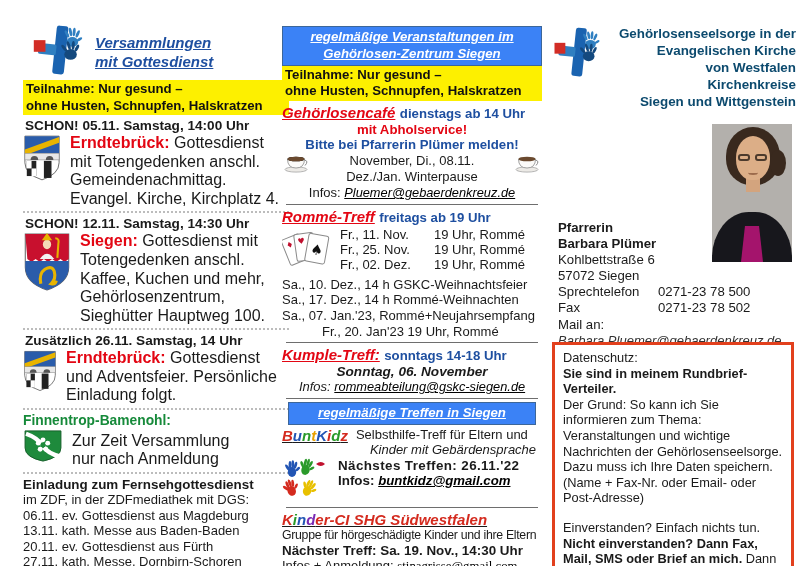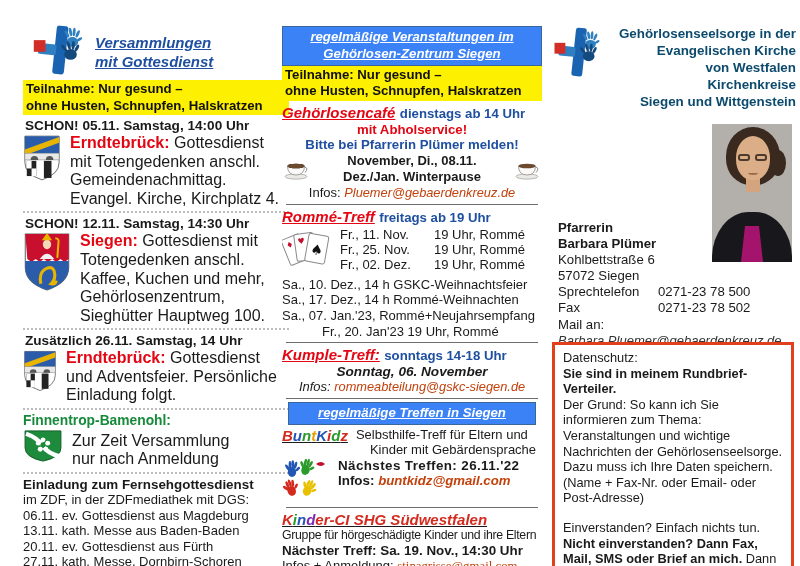--- a/index.html
+++ b/index.html
@@ -27,23 +27,23 @@
   .tv-line { font-size:13px; line-height:1.2; }
   .indent { padding-left:92px; }
   .preview-head { font-weight:bold; text-decoration:underline; font-size:13.6px; margin-top:8px; }
 
   .banner { background:#3b82f6; color:#fff; text-align:center; font-weight:bold; font-style:italic; text-decoration:underline; font-size:13.2px; line-height:1.28; padding:2px 0; border:1px solid #3c6699; }
   .red-title { color:#e30613; font-weight:bold; font-style:italic; text-decoration:underline; font-size:15px; }
   .blue-bold { color:#1e4fa0; font-weight:bold; font-size:13.2px; }
   .center { text-align:center; }
   .red-bold { color:#e30613; font-weight:bold; font-size:13.2px; }
   .plain { font-size:13px; line-height:1.2; }
-  a.link { color:#c2410c; font-style:italic; cursor:pointer; font-size:12.8px; }
+  a.link { color:#000000; text-decoration:underline; font-style:italic; cursor:pointer; font-size:12.8px; }
   a.link-serif { font-family:"Liberation Serif", serif; font-style:normal; }
-  .cafe-dates { display:flex; align-items:flex-end; justify-content:space-between; margin:1px 2px;font-weight:bold; }
+  .cafe-dates { display:flex; align-items:flex-start; justify-content:space-between; margin:1px 2px; }
   .romme-top { display:flex; gap:6px; margin-top:1px; }
   .romme-row { display:flex; font-size:13px; line-height:1.18; }
   .romme-day { width:94px; }
   .bold-it { font-weight:bold; font-style:italic; }
   .bk-row { display:flex; gap:8px; }
   .bk-head { display:flex; gap:8px; align-items:flex-start; margin-top:2px; }
   .multi { font-weight:bold; font-style:italic; font-size:15px; text-decoration:underline; }
   .c-r { color:#d42a1e; } .c-b { color:#2255b4; } .c-g { color:#2a9a2a; } .c-o { color:#e8a000; } .c-p { color:#7a2ab4; }
   .narrow { font-size:12.3px; letter-spacing:-0.3px; line-height:1.2; }
   .bold14 { font-weight:bold; font-size:13.4px; }
@@ -309,21 +309,21 @@
   </div>
   <div class="sep-solid"></div>
 
   <div class="banner" style="margin:1px 6px;">regelmäßige Treffen in Siegen</div>
 
   <div>
     <div class="bk-head">
       <span class="multi"><span class="c-r">B</span><span class="c-b">u</span><span class="c-g">n</span><span class="c-o">t</span><span class="c-b">K</span><span class="c-r">i</span><span class="c-g">d</span><span class="c-r">z</span></span>
       <div class="plain">
         <div>Selbsthilfe-Treff für Eltern und</div>
-        <div style="padding-left:14px;">Kinder mit Gebärdensprache</div>
+        <div style="padding-left:14px;font-style:italic;">Kinder mit Gebärdensprache</div>
       </div>
     </div>
     <div class="bk-row">
       <span>
         <svg width="48" height="42" viewBox="0 0 48 42">
           <defs>
             <g id="hnd">
               <ellipse cx="0" cy="2" rx="4.2" ry="5"></ellipse>
               <ellipse cx="-4.6" cy="-2.6" rx="1.4" ry="3.4" transform="rotate(-34 -4.6 -2.6)"></ellipse>
               <ellipse cx="-2" cy="-5.2" rx="1.4" ry="3.8"></ellipse>

